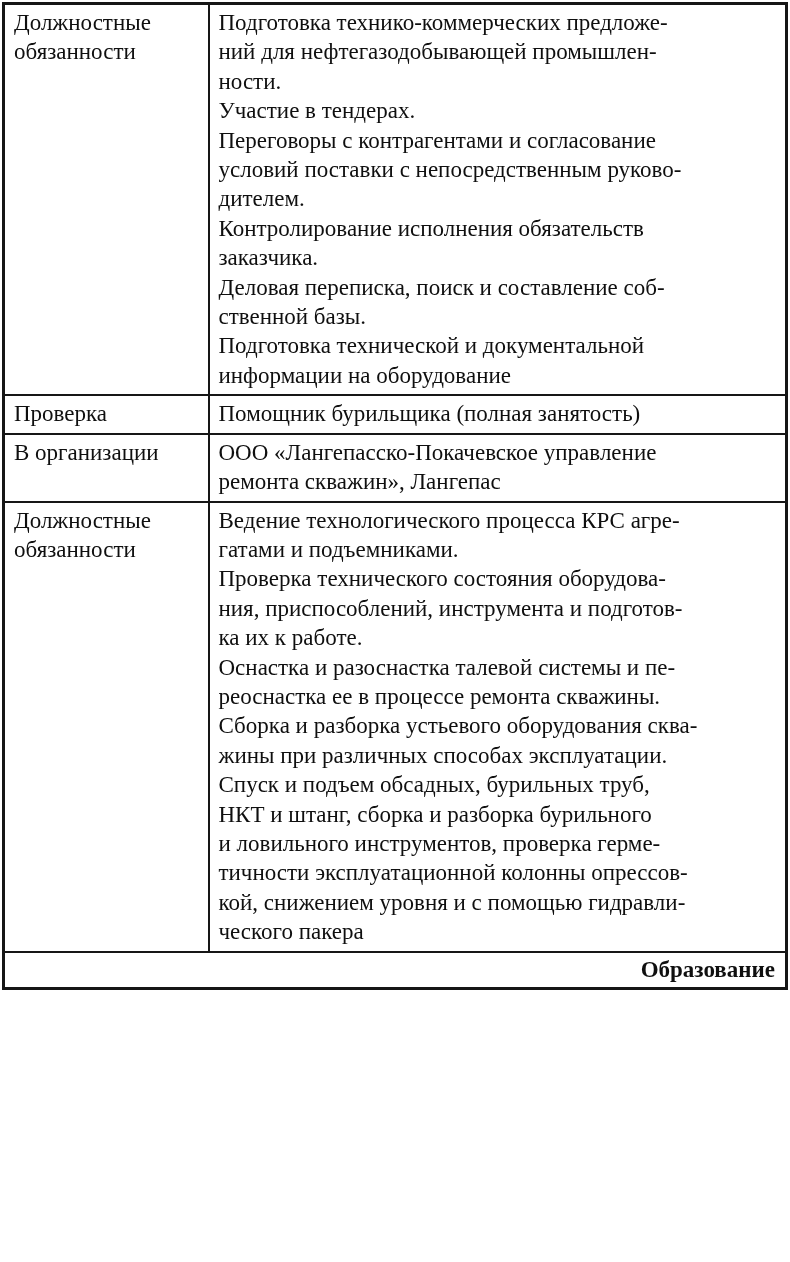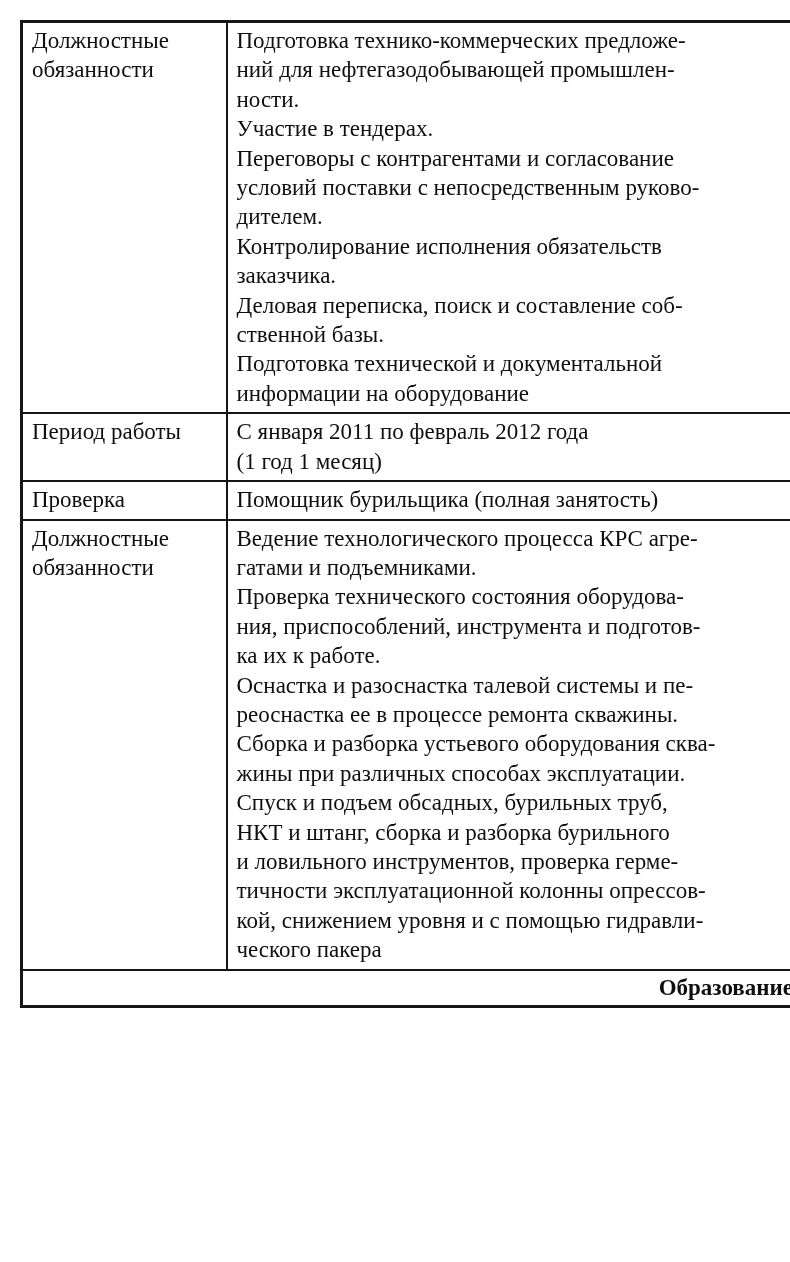--- a/index.html
+++ b/index.html
@@ -10,21 +10,21 @@
   }
   body {
     font-family: "Liberation Serif", "DejaVu Serif", serif;
     color: #0f0f0f;
   }
   .page {
     width: 790px;
     height: 1262px;
     box-sizing: border-box;
     background: #ffffff;
-    padding: 20px;
+    padding: 2px;
   }
   table.cv-table {
     border-collapse: collapse;
     table-layout: fixed;
     width: 786px;
     border: 3px solid #161616;
   }
   table.cv-table td {
     border: 2px solid #161616;
     vertical-align: top;
@@ -66,27 +66,27 @@
 условий поставки с непосредственным руково-
 дителем.
 Контролирование исполнения обязательств
 заказчика.
 Деловая переписка, поиск и составление соб-
 ственной базы.
 Подготовка технической и документальной
 информации на оборудование</td>
       </tr>
       <tr>
-        <td class="label-cell">Период работы</td>
-        <td class="value-cell">С января 2011 по февраль 2012 года
-(1 год 1 месяц)</td>
+        <td class="label-cell">Проверка</td>
+        <td class="value-cell">Помощник бурильщика (полная занятость)</td>
       </tr>
       <tr>
-        <td class="label-cell">Проверка</td>
-        <td class="value-cell">Помощник бурильщика (полная занятость)</td>
+        <td class="label-cell">В организации</td>
+        <td class="value-cell">ООО «Лангепасско-Покачевское управление
+ремонта скважин», Лангепас</td>
       </tr>
       <tr>
         <td class="label-cell">Должностные
 обязанности</td>
         <td class="value-cell">Ведение технологического процесса КРС агре-
 гатами и подъемниками.
 Проверка технического состояния оборудова-
 ния, приспособлений, инструмента и подготов-
 ка их к работе.
 Оснастка и разоснастка талевой системы и пе-

